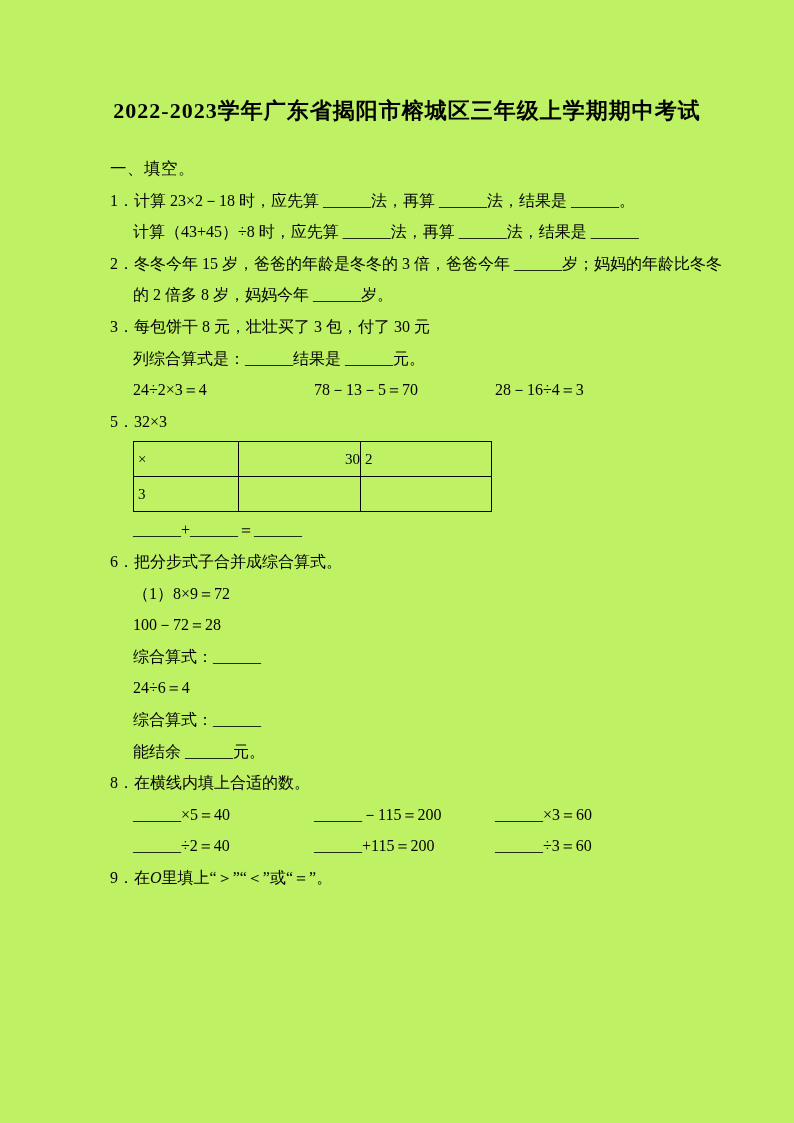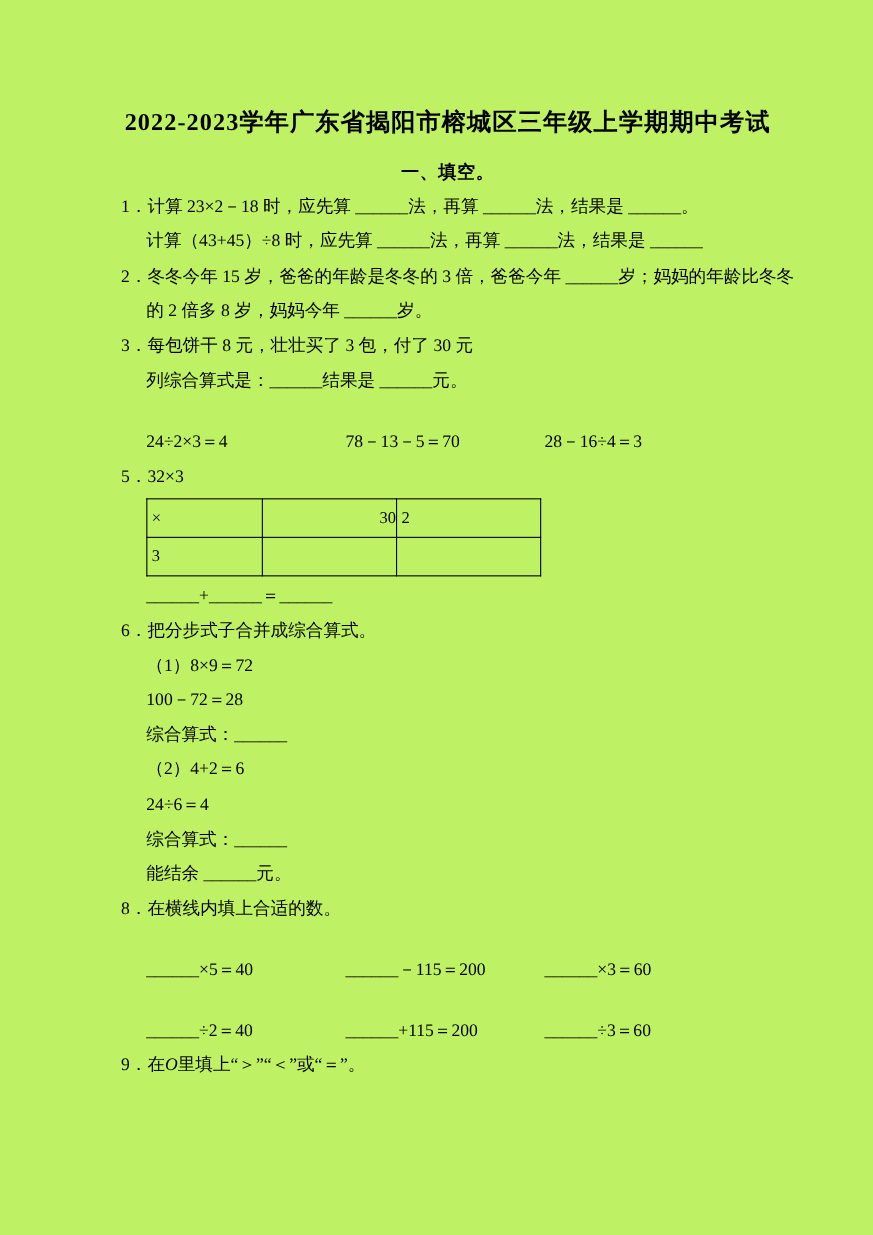--- a/index.html
+++ b/index.html
@@ -18,34 +18,33 @@
   .title{
     font-size:22px;
     font-weight:bold;
     text-align:center;
     line-height:45px;
     white-space:nowrap;
     letter-spacing:1px;
   }
   .section-heading{
     font-size:16.5px;
-    font-weight:bold;
+    font-weight:normal;
     line-height:31.6px;
-    margin-top:8px;
+    margin-top:20px;
     letter-spacing:0.5px;
-    text-align:center;
   }
   p.line{
     margin:0;
     line-height:31.6px;
     white-space:nowrap;
   }
   .indent{padding-left:23px;}
   .eq-col{display:inline-block;width:181px;}
-  .eq-col.last{width:auto;margin-top:24px;}
+  .eq-col.last{width:auto;}
   table.mult{
     border-collapse:collapse;
     margin:4px 0 2px 23px;
     table-layout:fixed;
   }
   table.mult td{
     border:1px solid #000;
     height:34px;
     padding:0 0 0 4px;
     font-size:15px;
@@ -95,21 +94,20 @@
     </tr>
   </tbody>
     </table>
 
   <p class="line indent">______+______＝______</p>
 
   <p class="line">6．把分步式子合并成综合算式。</p>
   <p class="line indent">（1）8×9＝72</p>
   <p class="line indent">100－72＝28</p>
   <p class="line indent">综合算式：______</p>
-  <p class="line indent">（2）4+2＝6</p>
   <p class="line indent">24÷6＝4</p>
   <p class="line indent">综合算式：______</p>
 
   <p class="line indent">能结余 ______元。</p>
 
   <p class="line">8．在横线内填上合适的数。</p>
   <p class="line indent">
     <span class="eq-col">______×5＝40</span><span class="eq-col">______－115＝200</span><span class="eq-col last">______×3＝60</span>
   </p>
   <p class="line indent">

